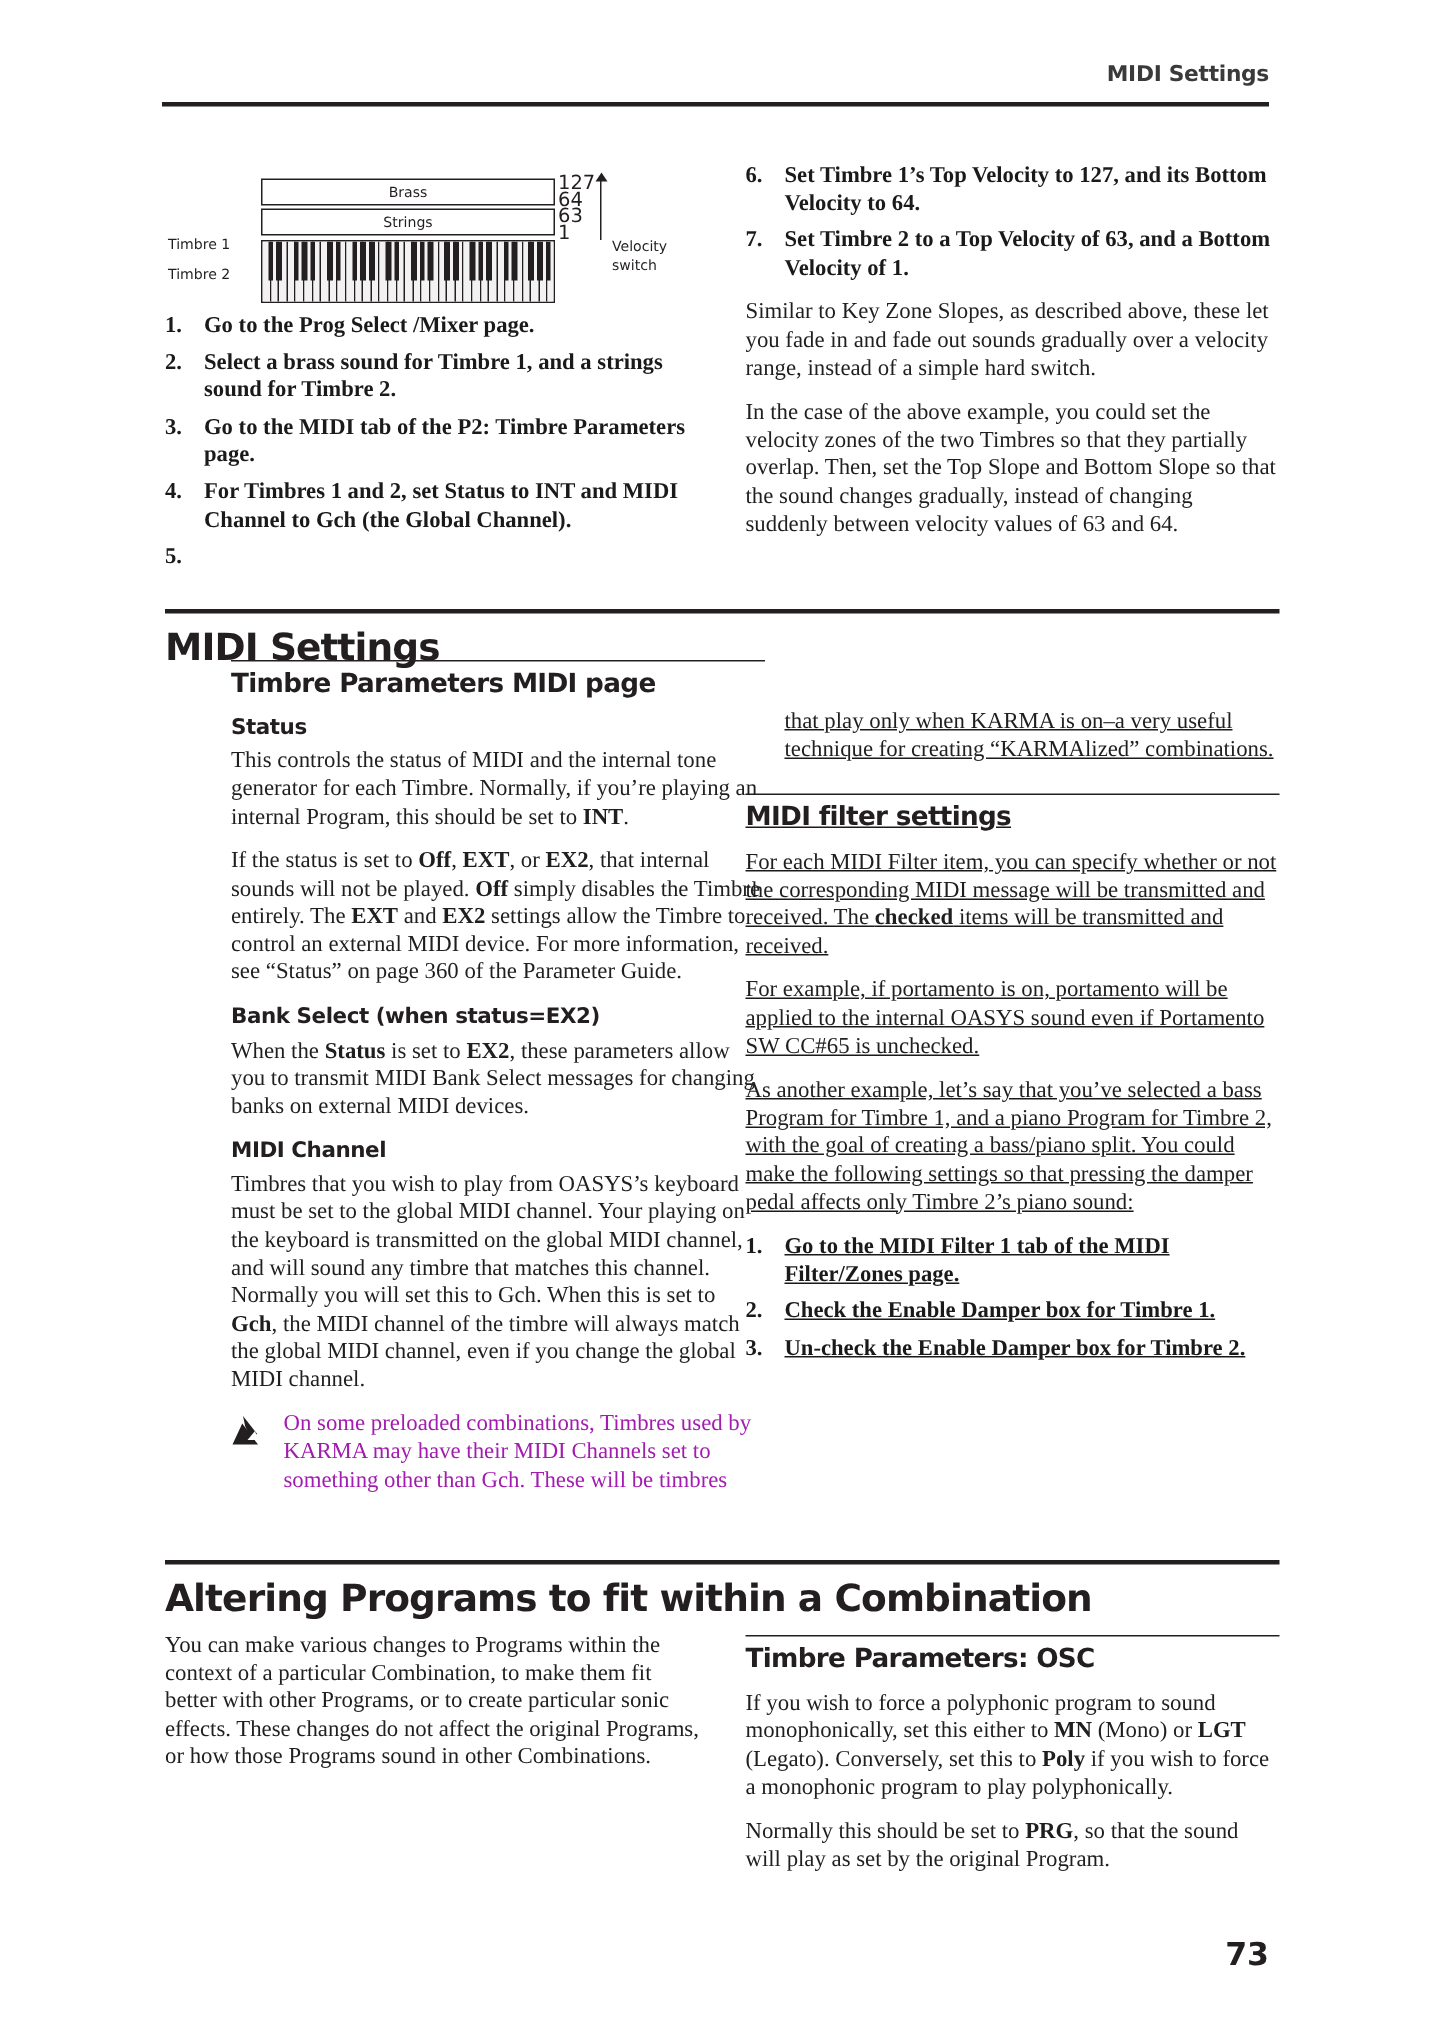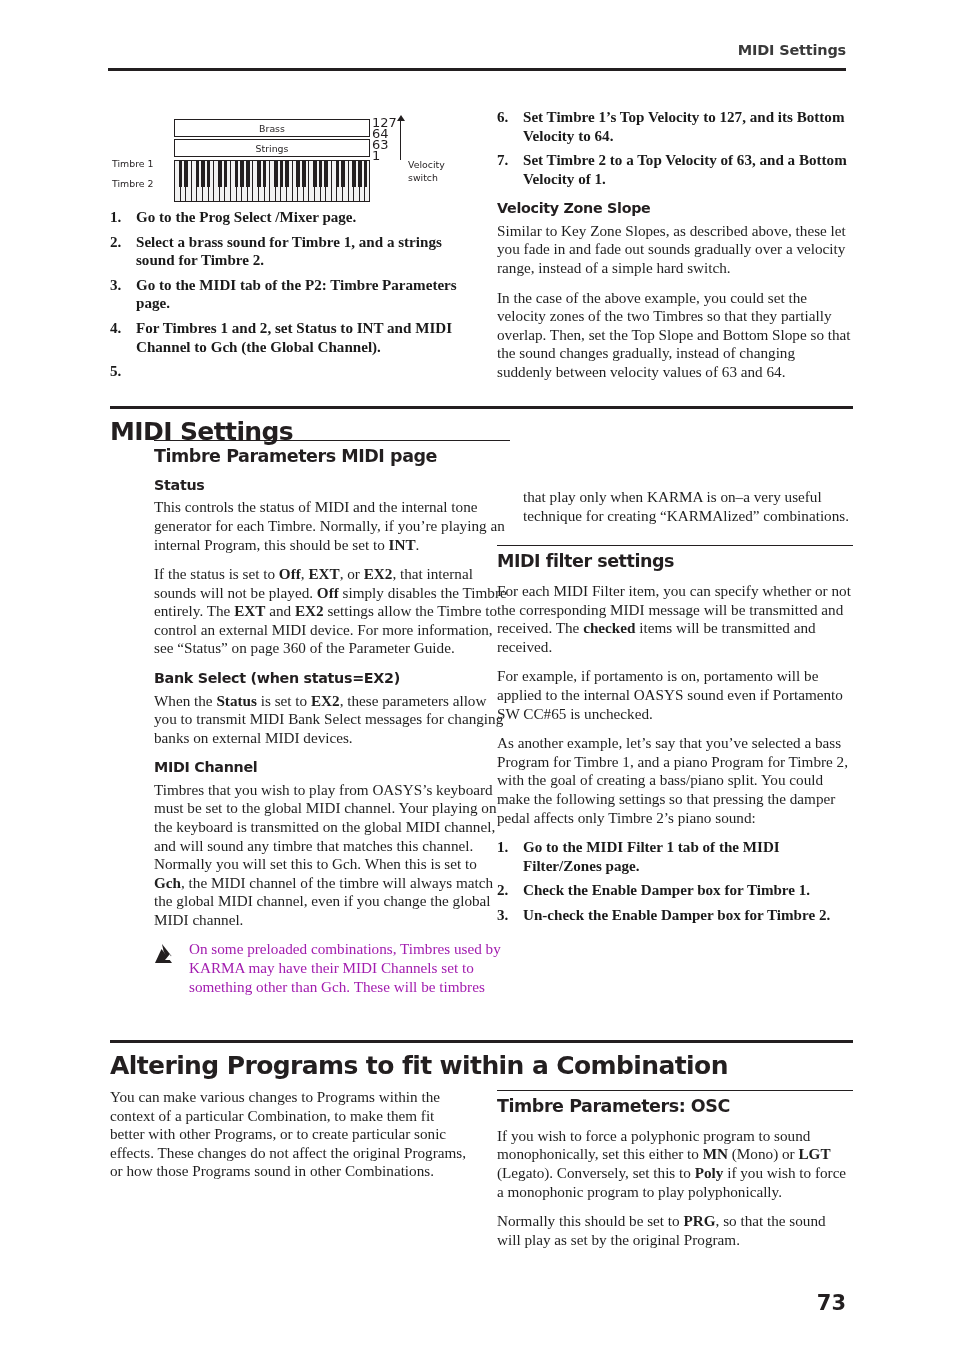--- a/index.html
+++ b/index.html
@@ -319,21 +319,20 @@
         <li><span class="num">5.</span></li>
       </ol>
   </div>
 
   <div class="col col-right" style="top:108px;">
     <ol class="steps" id="steps-right">
         <li><span class="num">6.</span><span>Set Timbre 1’s Top Velocity to 127, and its Bottom Velocity to 64.</span></li>
         <li><span class="num">7.</span><span>Set Timbre 2 to a Top Velocity of 63, and a Bottom Velocity of 1.</span></li>
       </ol>
 
-    <div class="h3" style="margin-top:12px;">Velocity Zone Slope</div>
     <p class="body-text">Similar to Key Zone Slopes, as described above, these let you fade in and fade out sounds gradually over a velocity range, instead of a simple hard switch.</p>
     <p class="body-text">In the case of the above example, you could set the velocity zones of the two Timbres so that they partially overlap. Then, set the Top Slope and Bottom Slope so that the sound changes gradually, instead of changing suddenly between velocity values of 63 and 64.</p>
   </div>
 
   <div style="position:absolute; left:110px; top:406px; width:743px;">
     <div class="h1-rule"></div>
     <div class="h1">MIDI Settings</div>
   </div>
 
   <div class="col col-left" style="top:440px;margin-left:44px;">
@@ -355,21 +354,21 @@
         <svg width="24" height="22" viewBox="0 0 24 22" xmlns="http://www.w3.org/2000/svg">
           <polygon points="1,20 18,20 7.5,6" fill="#231f20"></polygon>
           <polygon points="8,1 17.5,13 12.5,14.5 9.5,8" fill="#231f20"></polygon>
           <polygon points="11,17 16,11 18,17" fill="#ffffff"></polygon>
         </svg>
       </span>
       <p>On some preloaded combinations, Timbres used by KARMA may have their MIDI Channels set to something other than Gch. These will be timbres</p>
     </div>
   </div>
 
-  <div class="col col-right" style="top:488px;">
+  <div class="col col-right" style="top:472px;text-decoration:underline;">
     <p class="body-text" style="padding-left:26px;">that play only when KARMA is on–a very useful technique for creating “KARMAlized” combinations.</p>
 
     <div class="h2-rule" style="margin-top:20px;"></div>
     <div class="h2">MIDI filter settings</div>
 
     <p class="body-text"><span>For each MIDI Filter item, you can specify whether or not the corresponding MIDI message will be transmitted and received. The </span><b>checked</b><span> items will be transmitted and received.</span></p>
     <p class="body-text">For example, if portamento is on, portamento will be applied to the internal OASYS sound even if Portamento SW CC#65 is unchecked.</p>
     <p class="body-text">As another example, let’s say that you’ve selected a bass Program for Timbre 1, and a piano Program for Timbre 2, with the goal of creating a bass/piano split. You could make the following settings so that pressing the damper pedal affects only Timbre 2’s piano sound:</p>
 
     <ol class="steps" id="steps-filter">

